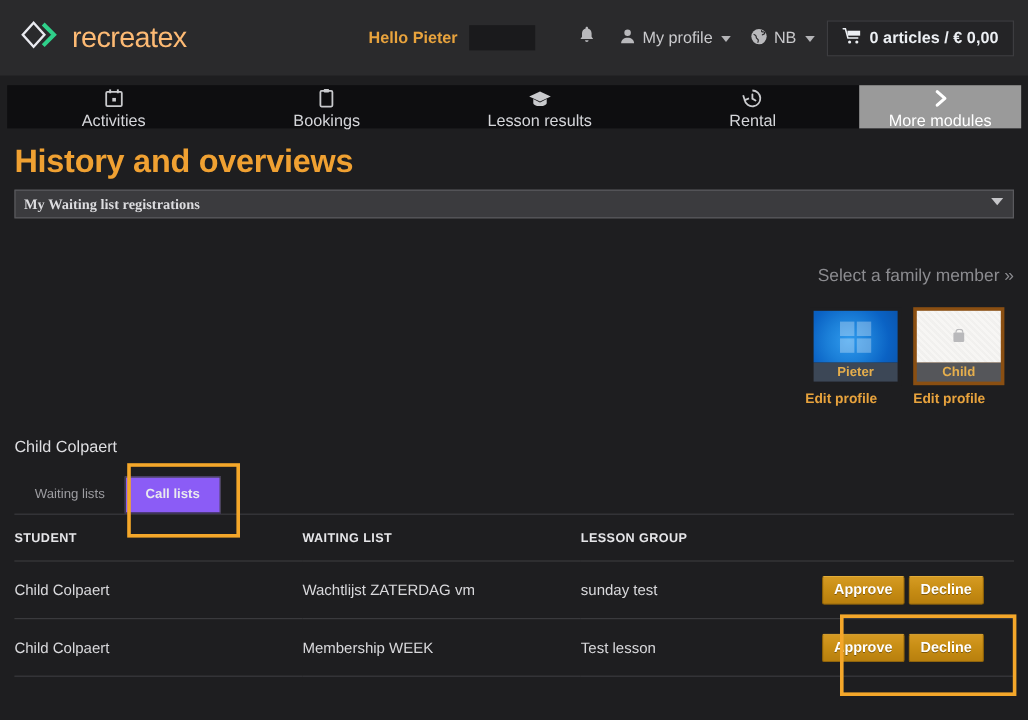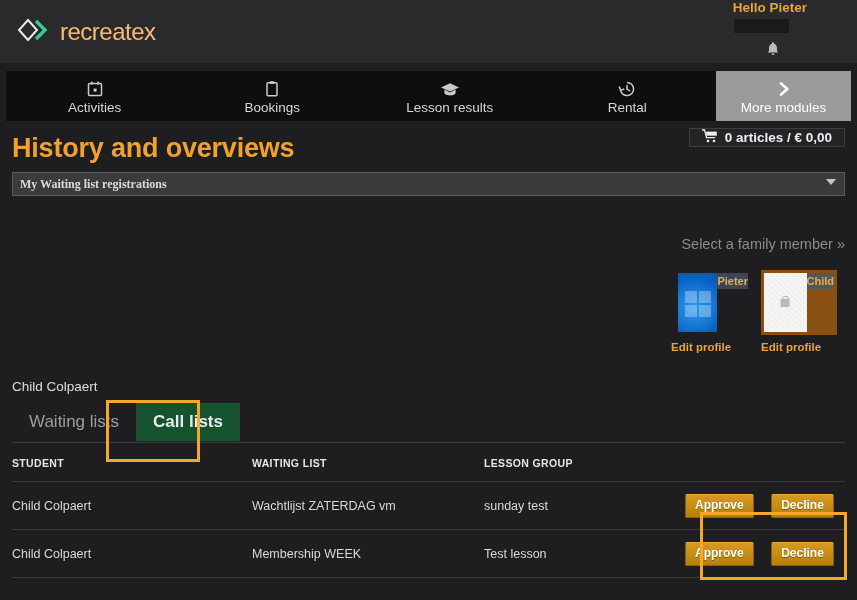--- a/index.html
+++ b/index.html
@@ -42,21 +42,20 @@
   }
 
   .header-right {
     position: absolute;
     right: 0;
     top: 0;
     height: 63px;
     display: flex;
     align-items: center;
     gap: 4px;
-    flex-direction: column;
   }
   .hello {
     color: #e8a33d;
     font-size: 13.5px;
     font-weight: 600;
     margin-right: 6px;
   }
   .hello-input {
     width: 55px;
     height: 21px;
@@ -99,21 +98,21 @@
     color: #eceff3;
     font-size: 13.5px;
     font-weight: 600;
     cursor: pointer;
     white-space: nowrap;
   }
 
   
   .nav {
     position: relative;
-    height: 50px;
+    height: 36px;
     background: #0e0e10;
     margin: 8px 6px 0 6px;
     display: flex;
     align-items: stretch;
   }
   .nav-item {
     flex: 1;
     display: flex;
     flex-direction: column;
     align-items: center;
@@ -191,21 +190,21 @@
     height: 65px;
     padding: 3px;
     cursor: pointer;
     background: #1e1e20;
   }
   .profile-card.selected { background: #8a4f12; padding: 3px; }
   .profile-thumb {
     width: 100%;
     height: 100%;
     display: flex;
-    flex-direction: row;
+    flex-direction: column;
   }
   .thumb-img {
     flex: 1;
     position: relative;
     overflow: hidden;
   }
   .thumb-img.win {
     background: radial-gradient(circle at 42% 58%, #2f9aed 0%, #1b7fd8 38%, #0a62c4 70%, #0a55ae 100%);
   }
   .win-logo {
@@ -274,28 +273,28 @@
   
   .tabs-wrap { position: relative; }
   .tabs {
     display: flex;
     align-items: flex-end;
     border-bottom: 1px solid #3a3a3d;
     height: 35px;
   }
   .tab {
     padding: 8px 16px 9px 16px;
-    font-size: 17px;
+    font-size: 11px;
     color: #9d9da1;
     cursor: pointer;
     border: 1px solid transparent;
   }
   .tab.active {
     color: #e9eaee;
-    background: #14532d;
+    background: #8b5cf6;
     border: 1px solid #3f3f42;
     border-bottom-color: #272729;
     font-weight: 700;
   }
   .tab-highlight {
     position: absolute;
     left: 94px;
     top: -8px;
     width: 94px;
     height: 62px;
@@ -339,21 +338,21 @@
     color: #ffffff;
     font-family: "Liberation Sans", sans-serif;
     font-size: 12px;
     font-weight: 600;
     padding: 4px 9px 5px 9px;
     border-radius: 2px;
     cursor: pointer;
     line-height: 1.1;
     text-shadow: 0 1px 0 rgba(0,0,0,0.35);
   }
-  .btn + .btn { margin-left: 14px; }
+  .btn + .btn { margin-left: 0; }
 
   .actions-highlight {
     position: absolute;
     left: 700px;
     top: 512px;
     width: 147px;
     height: 68px;
     border: 3px solid #f4a72a;
     pointer-events: none;
   }

